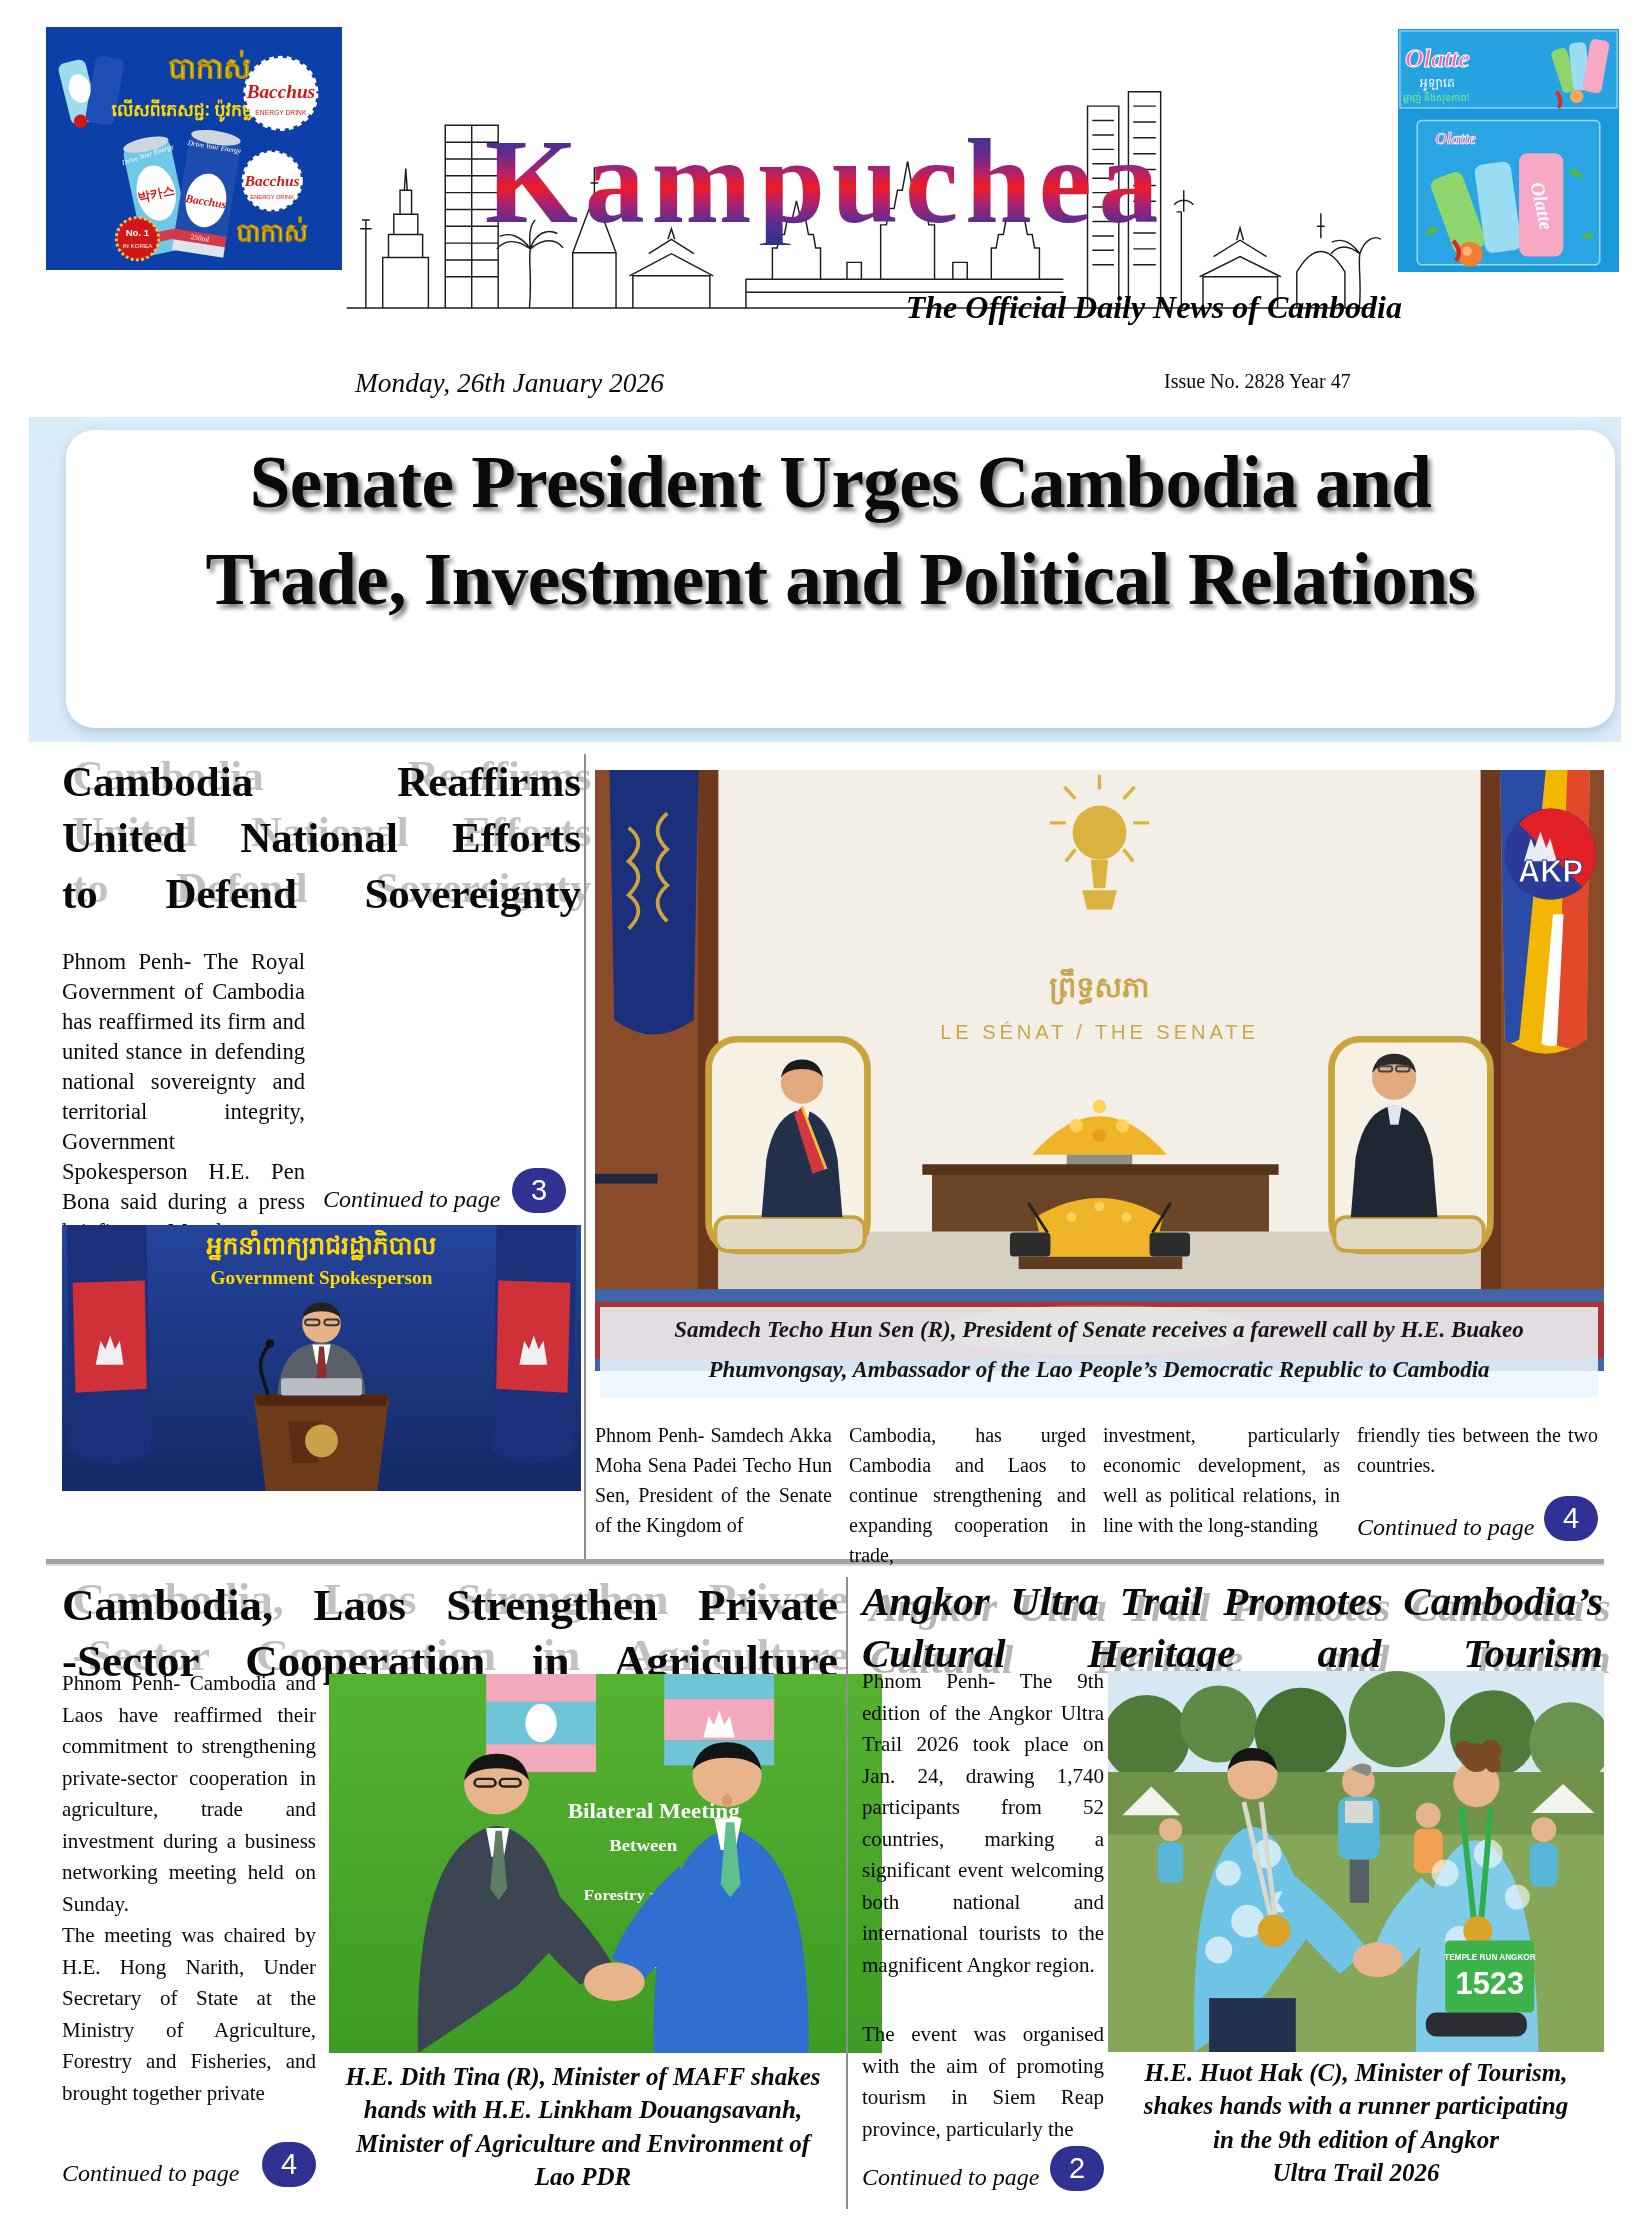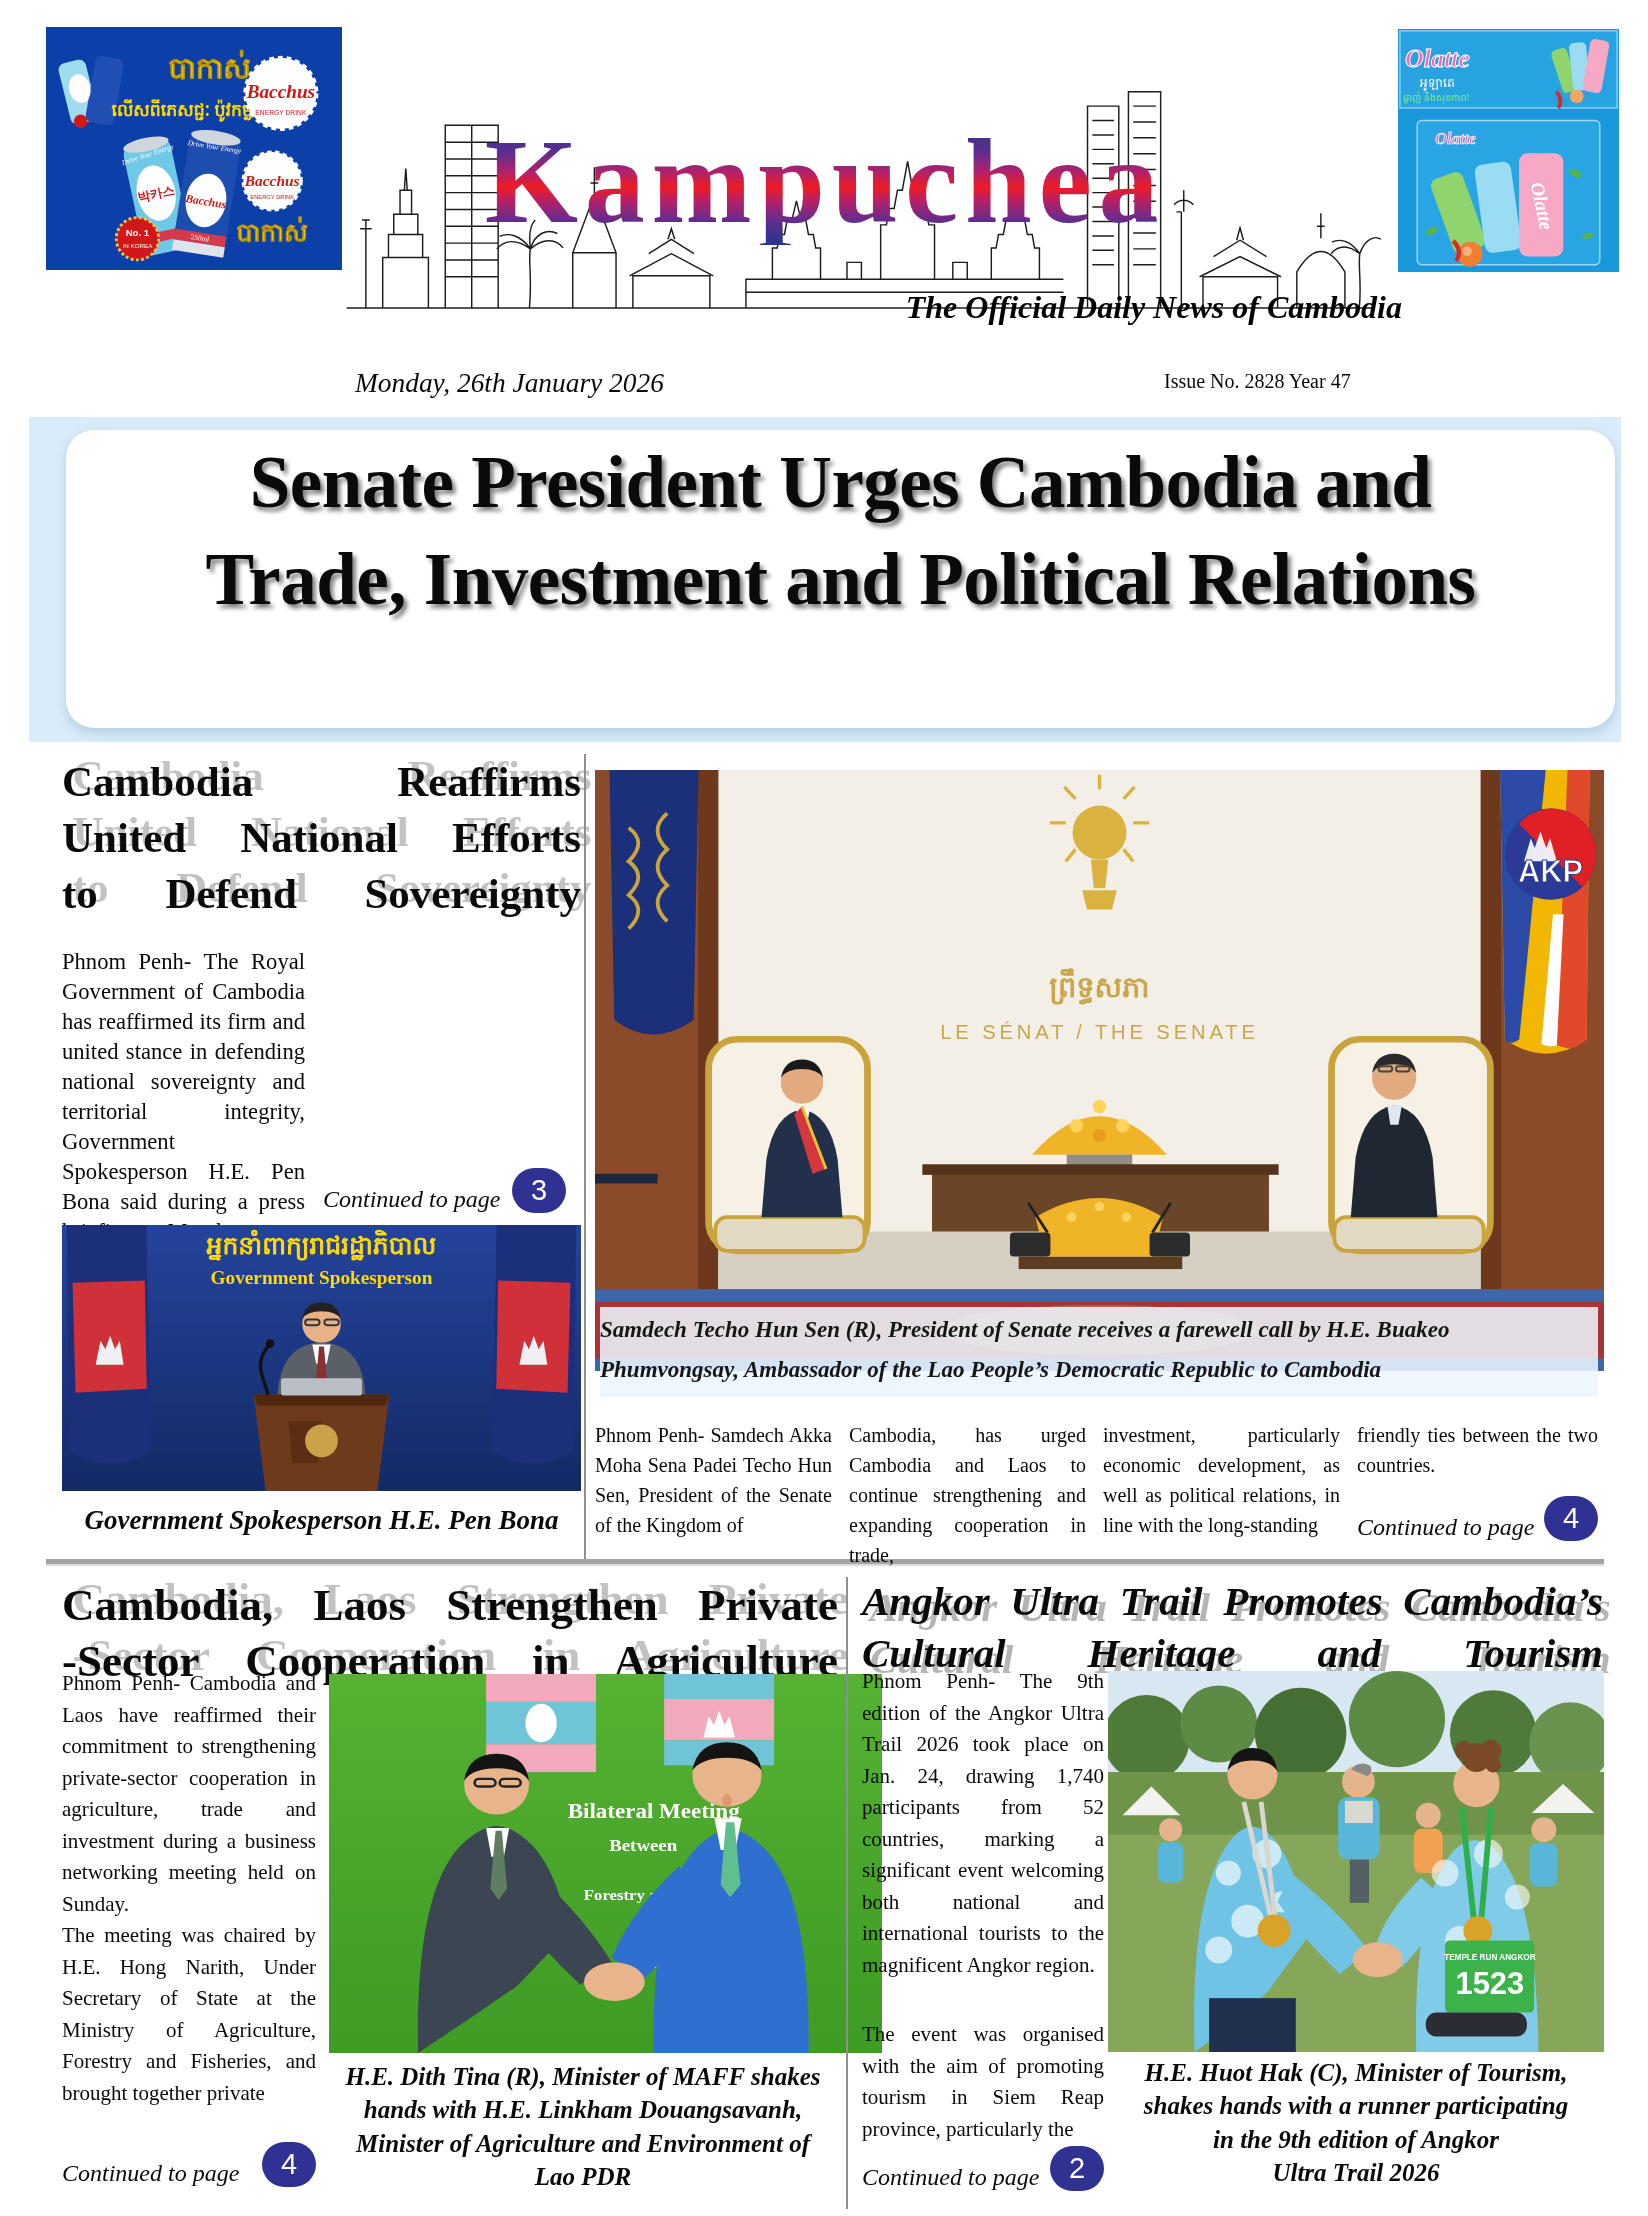--- a/index.html
+++ b/index.html
@@ -36,21 +36,21 @@
   .cont{display:flex;justify-content:space-between;align-items:flex-end;}
   .cont .lbl{font-style:italic;font-size:24px;}
   .badge{min-width:54px;height:45px;border-radius:22.6px;background:#2f3193;color:#fff;
      display:flex;align-items:center;justify-content:center;font-size:29px;
      font-family:"Liberation Sans",sans-serif;}
   .vrule{background:#8f8f8f;width:1.9px;}
   #hr1{background:#a3a3a3;border-bottom:2.4px solid #dcdcdc;}
   .photo{overflow:hidden;}
   .photo svg{display:block;width:100%;height:100%;}
   #sen-cap{background:rgba(236,246,253,.87);}
-  #sen-cap .l{font-size:23px;line-height:1.75;font-style:italic;font-weight:bold;color:#161616;text-align:left;}
+  #sen-cap .l{font-size:23px;line-height:1.75;font-style:italic;font-weight:bold;color:#161616;text-align:center;}
   svg text{font-family:"Liberation Serif",serif;}
   .sans{font-family:"Liberation Sans",sans-serif;}
 </style>
 </head>
 <body>
 
 <div id="page">
 
   <div class="abs photo" style="left:46px;top:26.5px;width:296px;height:243px;">
     <svg viewBox="0 0 615 505" preserveAspectRatio="none">
@@ -227,21 +227,20 @@
         <path d="M398,352 L680,352 L655,552 L423,552 Z" fill="#6e3a1c"></path>
         <path d="M398,352 L680,352 L672,375 L406,375 Z" fill="#51260f"></path>
         <path d="M470,408 l70,0 l-8,86 l-54,0 Z" fill="#5b2d13"></path>
         <circle cx="539" cy="448" r="34" fill="#caa24a"></circle>
         <rect x="455" y="318" width="168" height="36" rx="5" fill="#b9bec5"></rect>
         <path d="M430,250 q-28,30 -12,70 l10,32" stroke="#111" stroke-width="7" fill="none"></path>
         <circle cx="432" cy="246" r="9" fill="#111"></circle>
       </g>
     </svg>
   </div>
-  <div class="abs cap center" style="left:62px;top:1505px;width:519px;font-size:27px;">Government Spokesperson H.E. Pen Bona</div>
 
   <div id="hr1" class="abs" style="left:46px;top:1559px;width:1558px;height:4.8px;"></div>
 
   <div class="abs photo" style="left:595px;top:770px;width:1009px;height:601px;">
     <svg viewBox="0 0 2096 1250" preserveAspectRatio="none">
       <rect width="2096" height="1250" fill="#f3efe6"></rect>
       <rect x="0" y="0" width="256" height="1250" fill="#8a4b2a"></rect>
       <rect x="214" y="0" width="42" height="1250" fill="#6d381c"></rect>
       <rect x="1840" y="0" width="256" height="1250" fill="#8a4b2a"></rect>
       <rect x="1840" y="0" width="42" height="1250" fill="#6d381c"></rect>

